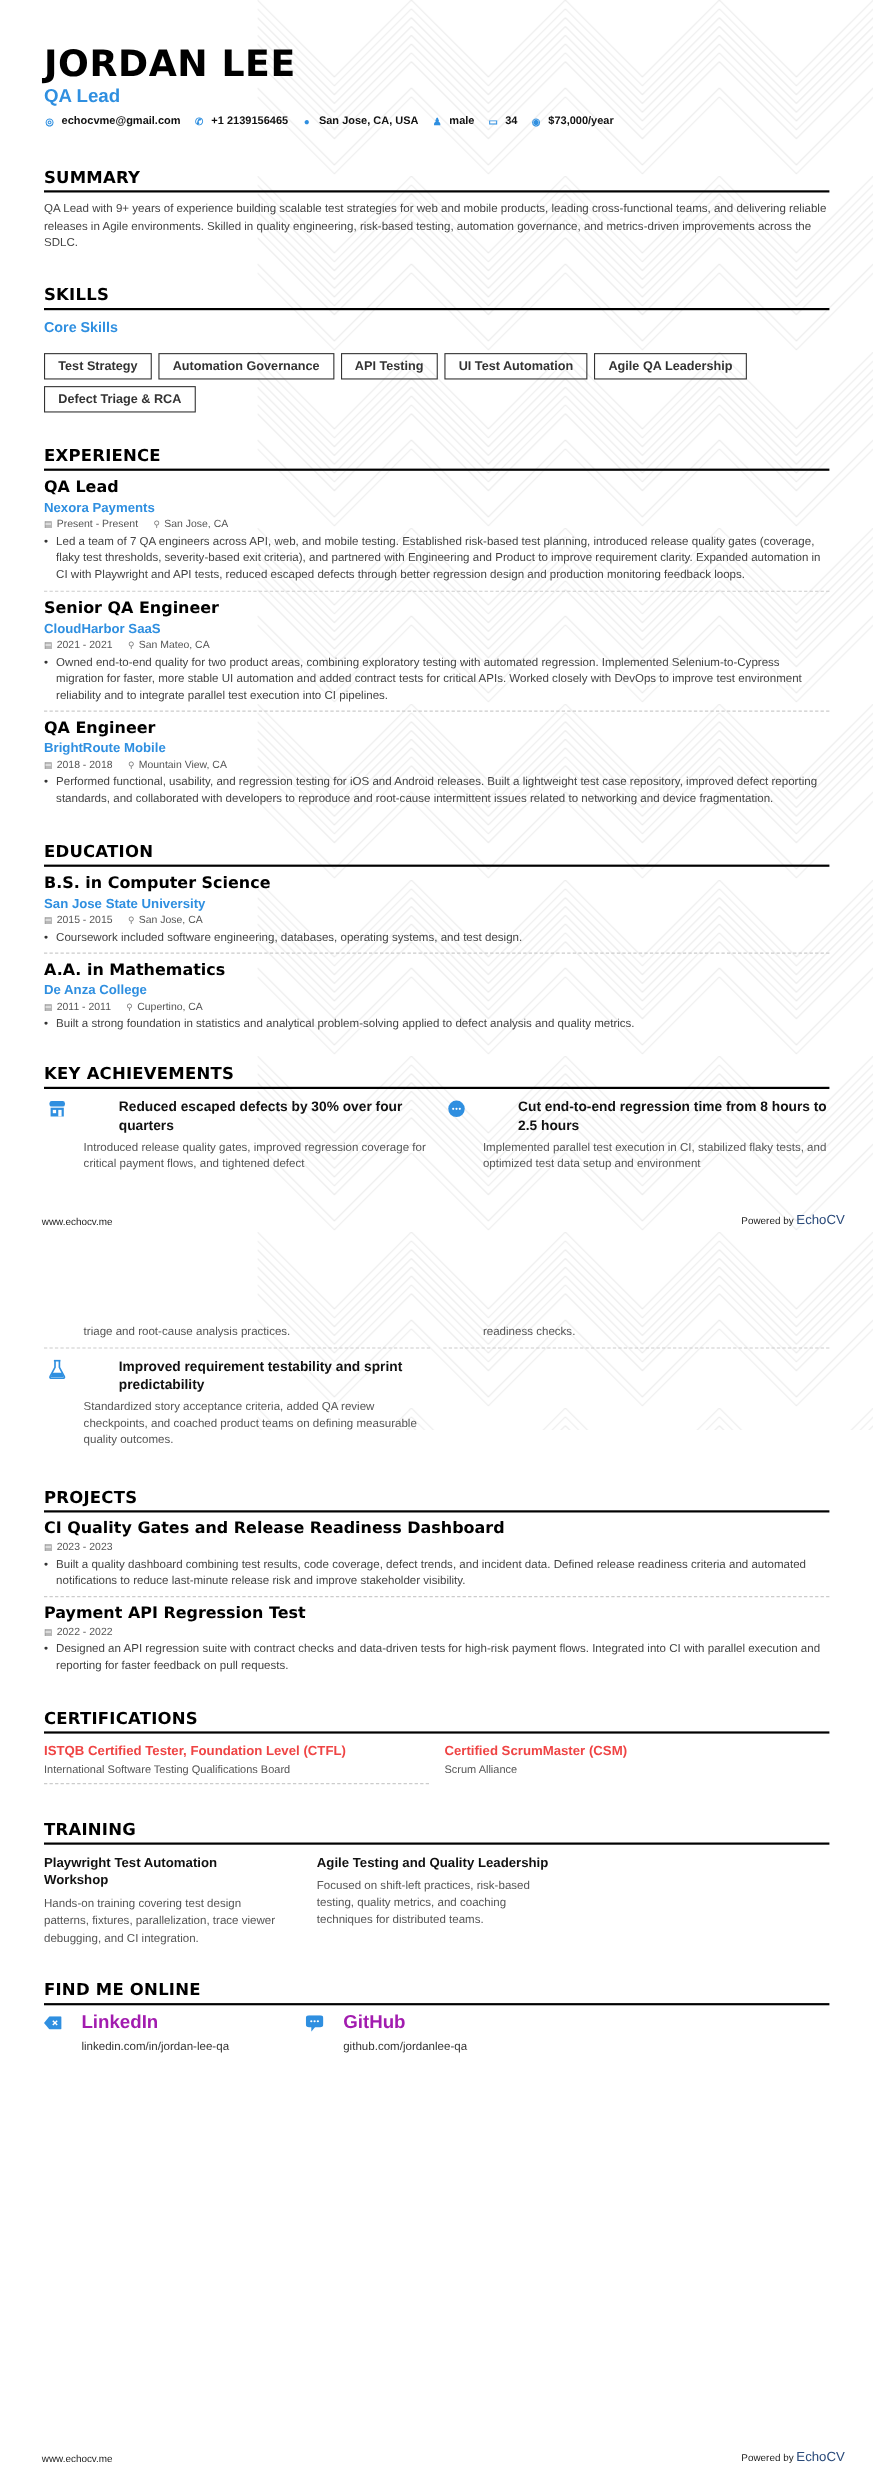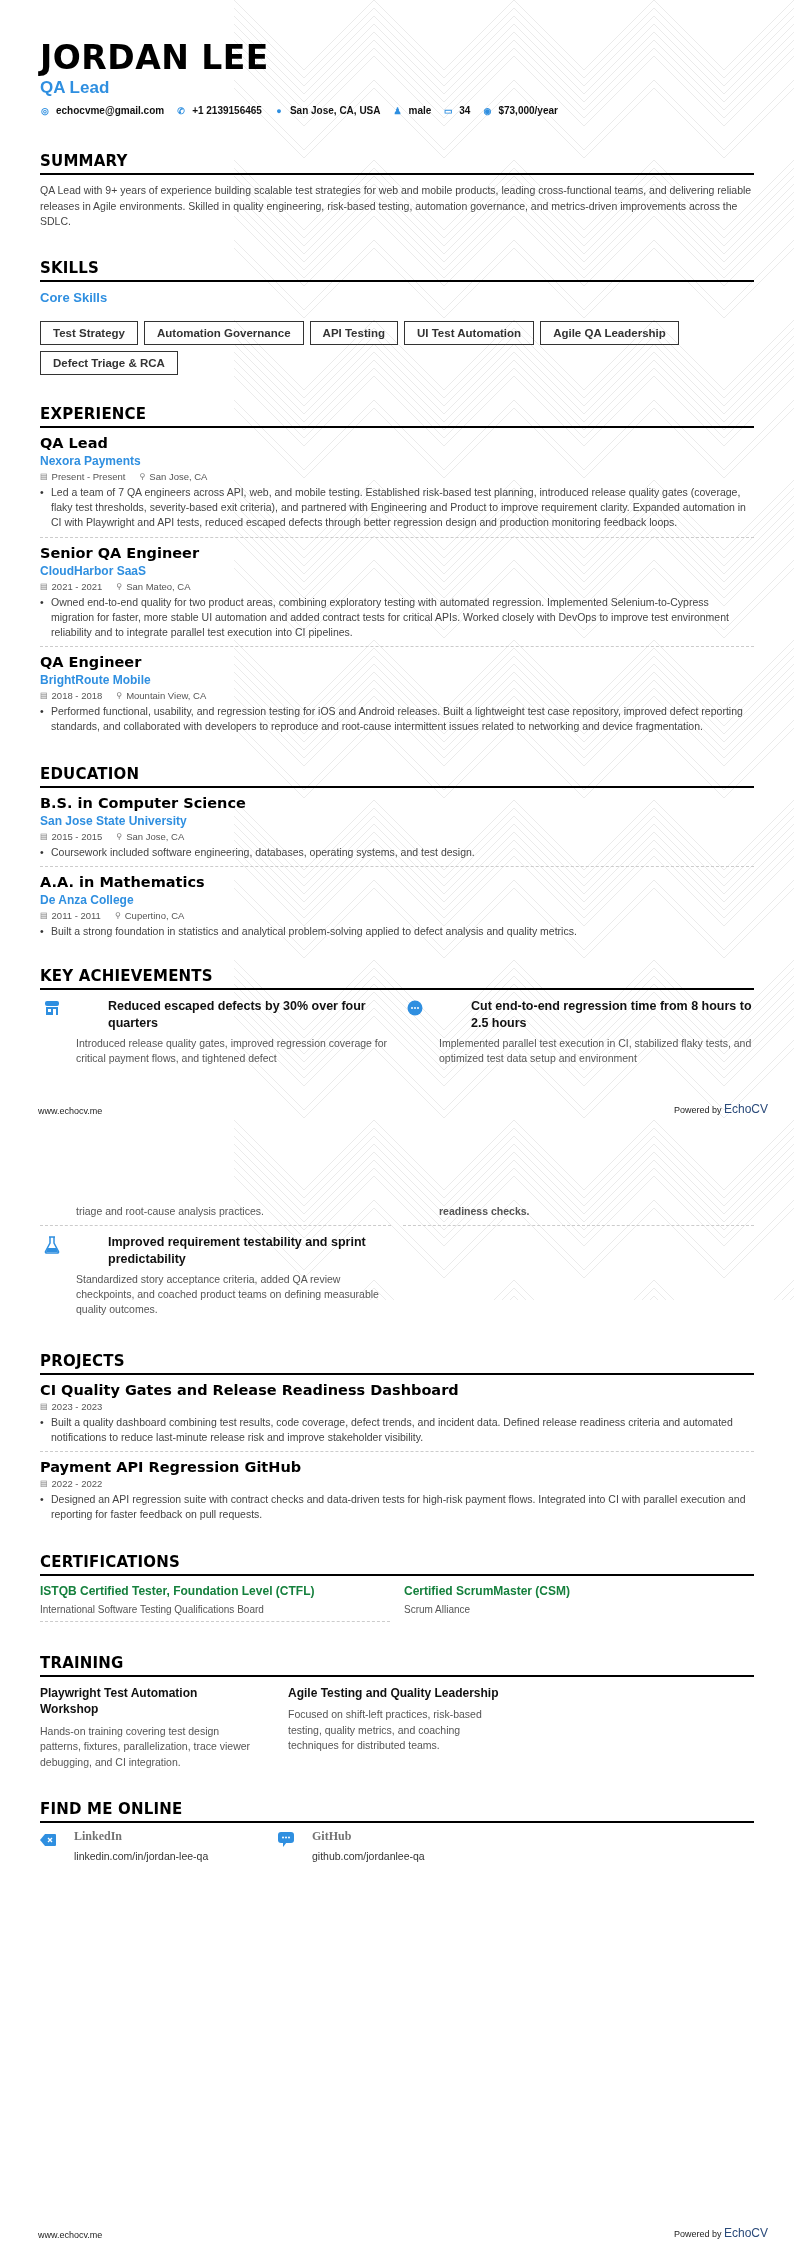--- a/index.html
+++ b/index.html
@@ -30,29 +30,29 @@
   .ach-grid { display: grid; grid-template-columns: 1fr 1fr; column-gap: 12px; }
   .ach { display: flex; gap: 12px; padding: 8px 0 6px; }
   .ach-icon { width: 24px; flex: none; color: #2f8fe0; font-size: 14px; padding-top: 2px; display: flex; justify-content: center; }
   .ach-title { font-size: 12.5px; font-weight: bold; color: #111; line-height: 1.35; margin-left: 32px; }
   .ach-desc { font-size: 10.5px; color: #555; line-height: 1.45; margin-top: 4px; }
   .page-footer { position: absolute; left: 38px; right: 26px; display: flex; justify-content: space-between; align-items: flex-end; font-size: 9px; color: #222; }
   .powered b { font-weight: normal; color: #2a4a7a; font-size: 12px; }
   .cert-grid { display: grid; grid-template-columns: 1fr 1fr; column-gap: 14px; margin-top: 8px; }
   .cert { padding-bottom: 6px; }
   .cert.dashed { border-bottom: 1px dashed #ccc; }
-  .cert-title { font-size: 12px; font-weight: bold; color: #15803d; }
+  .cert-title { font-size: 12px; font-weight: bold; color: #ef4444; }
   .cert-sub { font-size: 10px; color: #555; margin-top: 6px; }
   .train-grid { display: grid; grid-template-columns: 1fr 1fr 1fr; column-gap: 30px; margin-top: 8px; }
   .train-title { font-size: 12px; font-weight: bold; color: #111; line-height: 1.4; }
   .train-desc { font-size: 10.5px; color: #555; line-height: 1.45; margin-top: 6px; }
   .online-grid { display: grid; grid-template-columns: 1fr 1fr 1fr; margin-top: 6px; }
   .online { display: flex; gap: 14px; }
   .online-icon { width: 20px; color: #2f8fe0; padding-top: 3px; }
-  .online-title { font-size: 12px; font-weight: bold; color: #737373; font-family: Liberation Serif, serif; }
+  .online-title { font-size: 17px; font-weight: bold; color: #a21caf; }
   .online-link { font-size: 10.5px; color: #333; margin-top: 6px; }
 </style>
 </head>
 <body>
 
 <svg class="bg-pattern" viewBox="0 0 560 1300" xmlns="http://www.w3.org/2000/svg">
   <defs>
     <pattern id="chev" width="140" height="160" patternUnits="userSpaceOnUse">
       <g stroke="#d8d8d8" stroke-width="1" fill="none">
         <path d="M0 0 L70 70 L140 0"></path>
@@ -243,21 +243,21 @@
   <span>www.echocv.me</span>
   <span class="powered"><span>Powered by</span> <b>EchoCV</b></span>
 </div>
 
 <div class="page" style="top:1204px;">
   <div class="ach-grid">
     <div style="padding-left:36px; padding-bottom:6px; border-bottom:1px dashed #ccc;">
       <div class="ach-desc" style="margin-top:0;">triage and root-cause analysis practices.</div>
     </div>
     <div style="padding-left:36px; padding-bottom:6px; border-bottom:1px dashed #ccc;">
-      <div class="ach-desc" style="margin-top:0;font-weight:bold;">readiness checks.</div>
+      <div class="ach-desc" style="margin-top:0;">readiness checks.</div>
     </div>
     <div class="ach">
       <div class="ach-icon">
         <svg width="16" height="18" viewBox="0 0 16 18">
             <path d="M5 1 H11 M6 1 V7 L1.5 15.5 Q1 17 3 17 H13 Q15 17 14.5 15.5 L10 7 V1" stroke="#2f8fe0" stroke-width="1.5" fill="none"></path>
             <path d="M3.5 12 H12.5 L14 16 H2 Z" fill="#2f8fe0"></path>
           </svg>
       </div>
       <div>
         <div class="ach-title">Improved requirement testability and sprint predictability</div>
@@ -273,21 +273,21 @@
       <div class="entry-title">CI Quality Gates and Release Readiness Dashboard</div>
       <div class="meta">
         <span class="m">
             <span class="mi">▤</span>
             <span>2023 - 2023</span>
           </span>
       </div>
       <div class="bullet">Built a quality dashboard combining test results, code coverage, defect trends, and incident data. Defined release readiness criteria and automated notifications to reduce last-minute release risk and improve stakeholder visibility.</div>
     </div>
     <div class="entry">
-      <div class="entry-title">Payment API Regression GitHub</div>
+      <div class="entry-title">Payment API Regression Test</div>
       <div class="meta">
         <span class="m">
             <span class="mi">▤</span>
             <span>2022 - 2022</span>
           </span>
       </div>
       <div class="bullet">Designed an API regression suite with contract checks and data-driven tests for high-risk payment flows. Integrated into CI with parallel execution and reporting for faster feedback on pull requests.</div>
     </div>
   </section>
 

